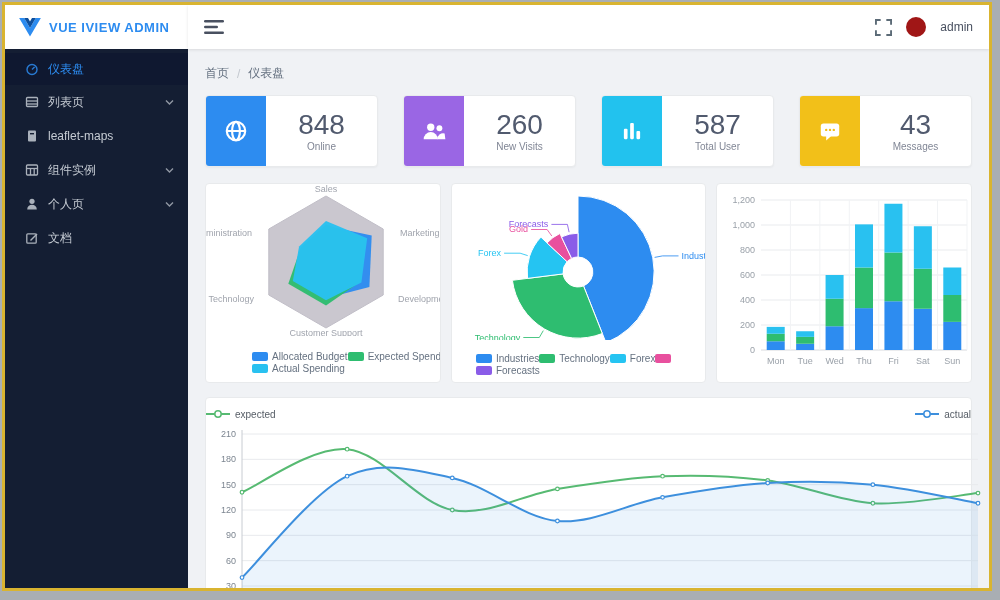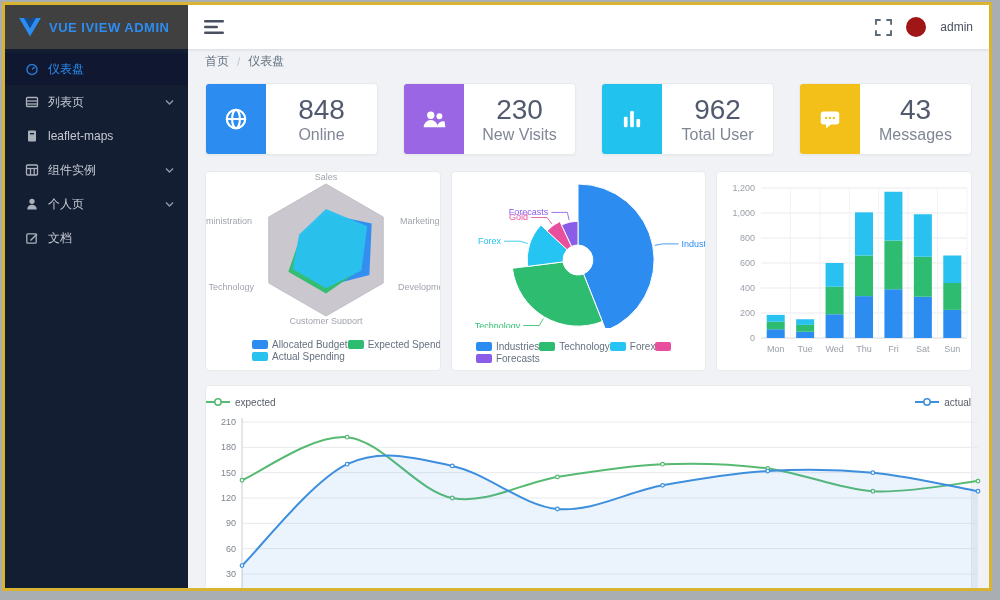--- a/index.html
+++ b/index.html
@@ -16,21 +16,21 @@
     border:3px solid #d9b430;
     background:#f0f2f5;
     overflow:hidden;
   }
   
   .sidebar {
     position:absolute; left:0; top:0; bottom:0; width:183px;
     background:#141e33;
   }
   .logo-strip {
-    height:44px; background:#404040;
+    height:44px; background:#ffffff;
     display:flex; align-items:center; padding-left:14px; gap:8px;
   }
   .logo-text { color:#2d8cf0; font-size:13px; font-weight:bold; letter-spacing:.5px; }
   .nav { padding-top:4px; }
   .nav-item {
     height:34px; display:flex; align-items:center;
     padding:0 14px 0 20px; color:#c5cbd3; font-size:12px;
     cursor:pointer; position:relative;
   }
   .nav-item .nav-ico { width:14px; height:14px; margin-right:9px; flex:none; opacity:.85; }
@@ -41,35 +41,35 @@
     position:absolute; left:183px; right:0; top:0; height:44px;
     background:#fff; box-shadow:0 1px 3px rgba(0,0,0,.1);
     display:flex; align-items:center; padding:16px 16px; z-index:5;
   }
   .hamburger { width:20px; height:16px; color:#495060; cursor:pointer; }
   .header-right { margin-left:auto; display:flex; align-items:center; gap:14px; }
   .fs-icon { width:17px; height:17px; color:#5c6b77; cursor:pointer; }
   .avatar { width:20px; height:20px; border-radius:50%; background:#a01616; cursor:pointer; }
   .username { font-size:12px; color:#495060; }
   
-  .content { position:absolute; left:183px; right:0; top:44px; bottom:0; padding:4px 17px; }
+  .content { position:absolute; left:183px; right:0; top:44px; bottom:0; padding:16px 17px; }
   .breadcrumb { font-size:12px; color:#657180; display:flex; gap:8px; align-items:center; }
   .breadcrumb .sep { color:#c3c8cf; }
   .breadcrumb .bc-item { cursor:pointer; }
   
   .stats-row { display:flex; gap:25px; margin-top:13px; }
   .stat-card {
     flex:1; height:72px; background:#fff; border:1px solid #e8eaec; border-radius:4px;
     display:flex; overflow:hidden; box-shadow:0 1px 2px rgba(0,0,0,.04);
   }
   .stat-ico-box { width:60px; height:100%; display:flex; align-items:center; justify-content:center; flex:none; }
   .stat-ico-box svg { width:26px; height:26px; }
   .stat-body { flex:1; display:flex; flex-direction:column; align-items:center; justify-content:center; }
   .stat-value { font-size:28px; color:#515a6e; line-height:30px; }
-  .stat-label { font-size:16px; color:#808695; margin-top:1px; }
+  .stat-label { font-size:10px; color:#808695; margin-top:1px; }
   
   .charts-row { display:flex; gap:10px; margin-top:16px; }
   .chart-card {
     background:#fff; border:1px solid #e8eaec; border-radius:4px;
     height:200px; overflow:hidden; position:relative;
   }
   .card-radar { width:240px; }
   .card-pie   { width:260px; }
   .card-bar   { width:260px; }
   .legend { font-size:10px; color:#657180; }
@@ -196,34 +196,34 @@
         <div class="stat-card">
           <div class="stat-ico-box" style="background:#9a66e4">
             <svg viewBox="0 0 24 24" width="24" height="24">
               <circle cx="9" cy="8.5" r="3.4" fill="#fff"></circle>
               <path d="M2.5 19.5 a6.5 6.5 0 0 1 13 0 z" fill="#fff"></path>
               <circle cx="17" cy="9.5" r="2.7" fill="#fff"></circle>
               <path d="M15 19.5 a5.4 5.4 0 0 1 6.8 -5.2 l0.7 5.2 z" fill="#fff"></path>
             </svg>
           </div>
           <div class="stat-body">
-            <div class="stat-value">230</div>
+            <div class="stat-value">260</div>
             <div class="stat-label">New Visits</div>
           </div>
         </div>
         <div class="stat-card">
           <div class="stat-ico-box" style="background:#22c2ee">
             <svg viewBox="0 0 24 24" width="24" height="24">
               <rect x="4.5" y="10" width="3.4" height="9.5" rx="1" fill="#fff"></rect>
               <rect x="10.3" y="4.5" width="3.4" height="15" rx="1" fill="#fff"></rect>
               <rect x="16.1" y="12" width="3.4" height="7.5" rx="1" fill="#fff"></rect>
             </svg>
           </div>
           <div class="stat-body">
-            <div class="stat-value">962</div>
+            <div class="stat-value">587</div>
             <div class="stat-label">Total User</div>
           </div>
         </div>
         <div class="stat-card">
           <div class="stat-ico-box" style="background:#f2c019">
             <svg viewBox="0 0 24 24" width="24" height="24">
               <rect x="3.5" y="5" width="17" height="12" rx="2.5" fill="#fff"></rect>
               <path d="M8.5 16.5 v4.2 l4.6 -4.2 z" fill="#fff"></path>
               <circle cx="8.5" cy="11" r="1.1" fill="#f2c019"></circle>
               <circle cx="12" cy="11" r="1.1" fill="#f2c019"></circle>

